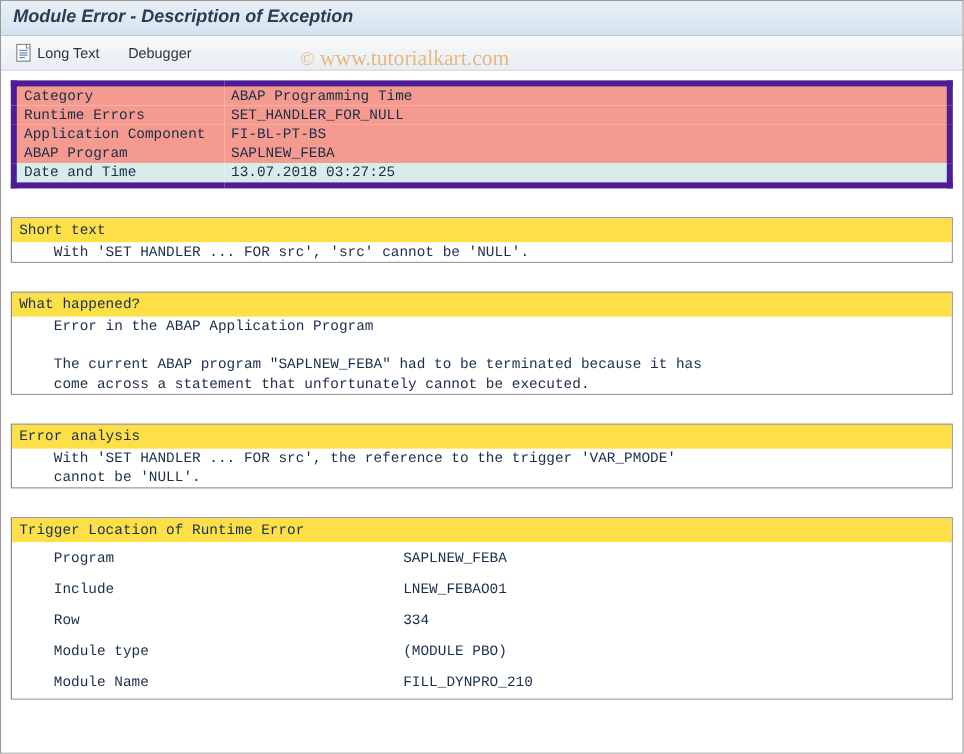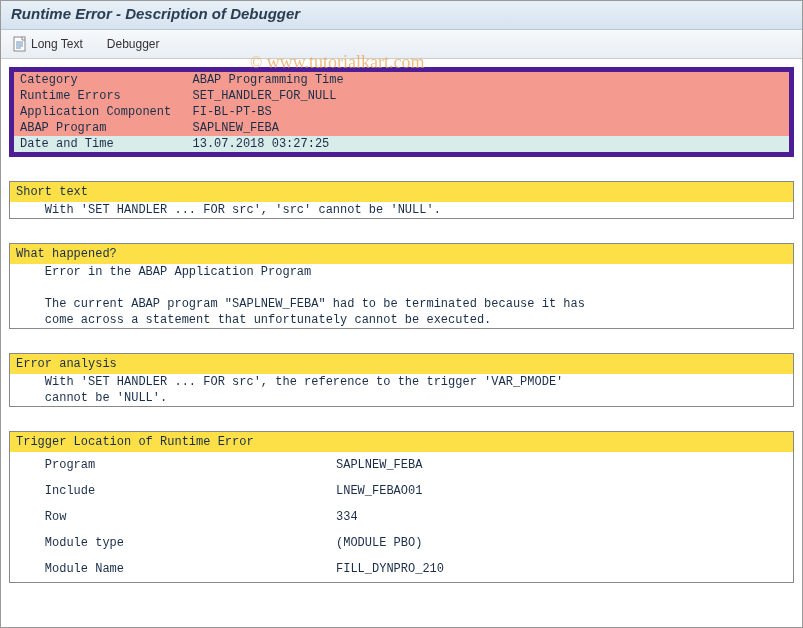--- a/index.html
+++ b/index.html
@@ -112,38 +112,38 @@
       font-size: 12px;
       color: #1a2e4a;
       white-space: pre;
       border: 0;
     }
     .trigger-table td.tlabel {
       width: 320px;
     }
     .watermark {
       position: absolute;
-      top: 52px;
+      top: 38px;
       left: 250px;
       font-size: 18px;
       color: #e8a04a;
       font-family: Georgia, serif;
       opacity: 0.7;
       pointer-events: none;
       z-index: 100;
     }
     .watermark .copyright {
       font-size: 16px;
     }
   </style>
 </head>
 <body>
 
 <div class="title-bar">
-  <span class="title-text">Runtime Error - Description of Debugger</span>
+  <span class="title-text">Module Error - Description of Exception</span>
 </div>
 
 <div class="toolbar">
   <div class="toolbar-btn">
     <span class="doc-icon">
       <svg viewBox="0 0 14 16">
         <rect x="1" y="1" width="11" height="14" fill="#fff" stroke="#888" stroke-width="1"></rect>
         <path d="M9 1 L9 4 L12 4" fill="none" stroke="#888" stroke-width="1"></path>
         <line x1="3" y1="6" x2="10" y2="6" stroke="#6a8fb5" stroke-width="1"></line>
         <line x1="3" y1="8" x2="10" y2="8" stroke="#6a8fb5" stroke-width="1"></line>

